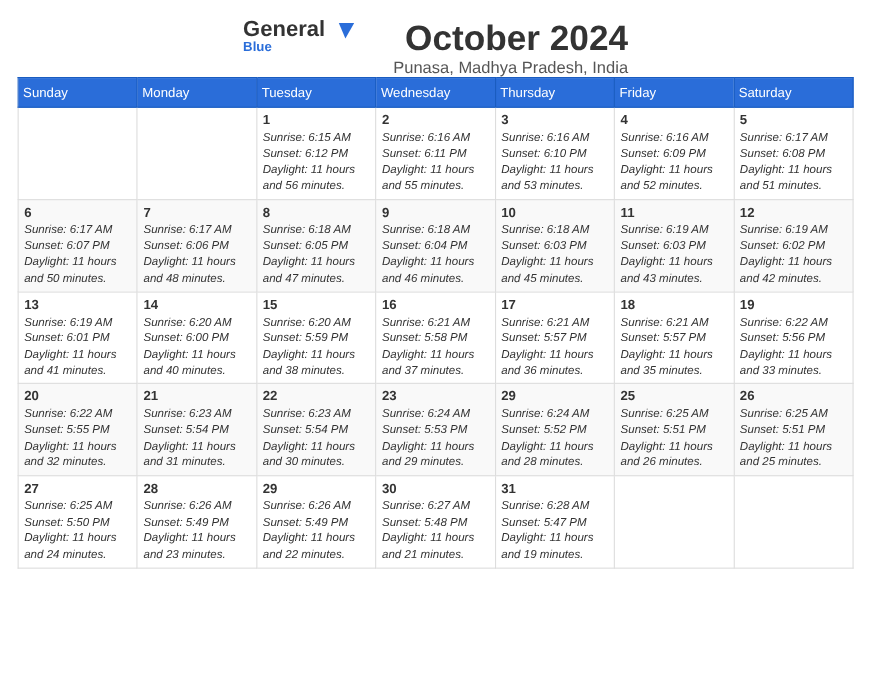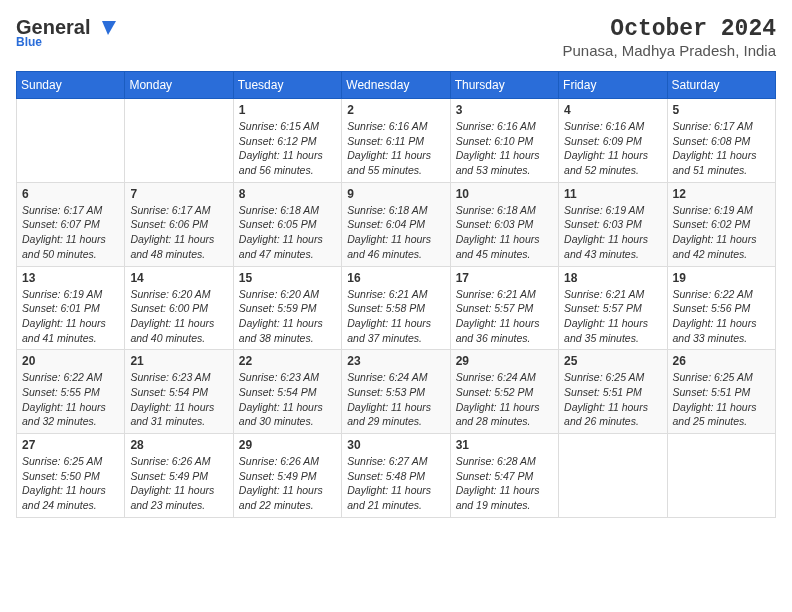--- a/index.html
+++ b/index.html
@@ -5,43 +5,41 @@
     * { box-sizing: border-box; margin: 0; padding: 0; }
     body {
       font-family: Arial, sans-serif;
       background: #fff;
       width: 792px;
       min-height: 612px;
       padding: 16px;
     }
     .header {
       display: flex;
-      justify-content: space-between;
+      justify-content: center;
       align-items: flex-start;
-      margin-bottom: 12px;
       gap: 36px;
     }
     .logo {
       display: flex;
       flex-direction: column;
       align-items: flex-start;
     }
     .logo-text {
       display: flex;
       align-items: center;
       gap: 4px;
     }
     .title-block {
       text-align: right;
     }
     .month-title {
-      font-size: 23px;
+      font-size: 32px;
       font-weight: bold;
       color: #333;
-      font-family: Liberation Mono, monospace;
     }
     .location {
       font-size: 15px;
       color: #555;
     }
     .calendar {
       width: 100%;
       border-collapse: collapse;
       font-size: 11px;
     }

